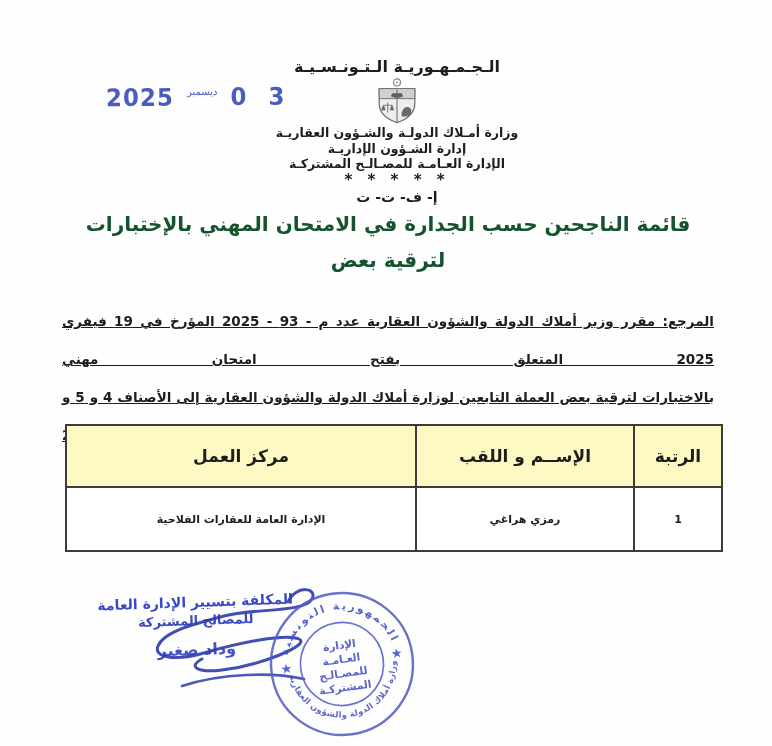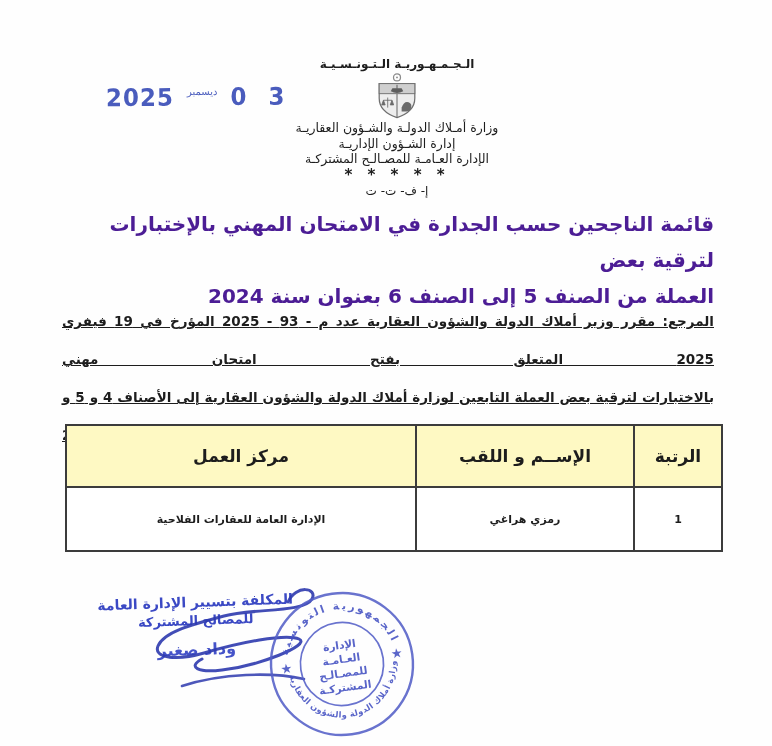--- a/index.html
+++ b/index.html
@@ -10,29 +10,29 @@
   
   .date-stamp{
     position:absolute;left:106px;top:84px;display:flex;align-items:flex-start;gap:13px;
     color:#4a5cbd;transform:rotate(-0.5deg);white-space:nowrap;
   }
   .date-stamp .yr,.date-stamp .dy{font-size:23px;font-weight:700;letter-spacing:1px;transform:scaleY(1.05);}
   .date-stamp .dy{letter-spacing:7px;}
   .date-stamp .mo{font-size:10px;font-weight:400;padding-top:2px;}
   
   .header{position:absolute;left:227px;top:57px;width:340px;text-align:center;}
-  .republic{font-size:12px;font-weight:700;letter-spacing:.5px;}
+  .republic{font-size:16px;font-weight:700;letter-spacing:.5px;}
   .emblem{display:block;margin:1px auto 0;width:50px;height:48px;}
-  .h-line{font-size:12.5px;font-weight:400;line-height:15.5px;letter-spacing:.3px;}
+  .h-line{font-size:12.5px;font-weight:700;line-height:15.5px;letter-spacing:.3px;}
   .stars{font-size:15px;font-weight:700;line-height:13px;letter-spacing:5px;margin-top:2px;}
-  .code{font-size:12px;font-weight:400;margin-top:2px;letter-spacing:1px;}
+  .code{font-size:14px;font-weight:700;margin-top:2px;letter-spacing:1px;}
   
   .doc-title{
-    position:absolute;left:62px;top:206px;width:652px;
-    font-size:20px;font-weight:700;line-height:36px;color:#4c1d95;
+    position:absolute;left:62px;top:206px;width:652px;text-align:center;
+    font-size:20px;font-weight:700;line-height:36px;color:#14532d;
   }
   
   .reference{position:absolute;left:62px;top:302px;width:652px;}
   .ref-just{display:block;text-align:justify;text-align-last:justify;white-space:normal;text-decoration:underline;}
   
   table.results{
     position:absolute;left:65px;top:424px;width:650px;border-collapse:collapse;
     background:#fff;table-layout:fixed;
   }
   table.results th,table.results td{
@@ -84,21 +84,20 @@
     </svg>
     <div class="h-line">وزارة أمـلاك الدولـة والشـؤون العقاريـة</div>
     <div class="h-line">إدارة الشـؤون الإداريـة</div>
     <div class="h-line">الإدارة العـامـة للمصـالـح المشتركـة</div>
     <div class="stars">* * * * *</div>
     <div class="code">إ- ف- ت- ت</div>
   </div>
 
   <div class="doc-title" dir="rtl">
     <div>قائمة الناجحين حسب الجدارة في  الامتحان المهني بالإختبارات لترقية  بعض</div>
-    <div>العملة  من الصنف 5 إلى الصنف 6 بعنوان سنة 2024</div>
   </div>
 
   <div class="reference" dir="rtl">
     <span class="ref-just" style="font-size:13.5px;font-weight:700;line-height:38px;">المرجع:  مقرر وزير أملاك الدولة والشؤون العقارية عدد م - 93 - 2025 المؤرخ في 19 فيفري 2025 المتعلق بفتح امتحان مهني</span>
     <span class="ref-just" style="font-size:13.5px;font-weight:700;line-height:38px;">بالاختبارات لترقية بعض العملة التابعين لوزارة أملاك الدولة والشؤون العقارية إلى الأصناف 4 و 5 و 6 و 7 بعنوان سنة 2024</span>
   </div>
 
   <table class="results" dir="rtl">
     <thead>
       <tr>

